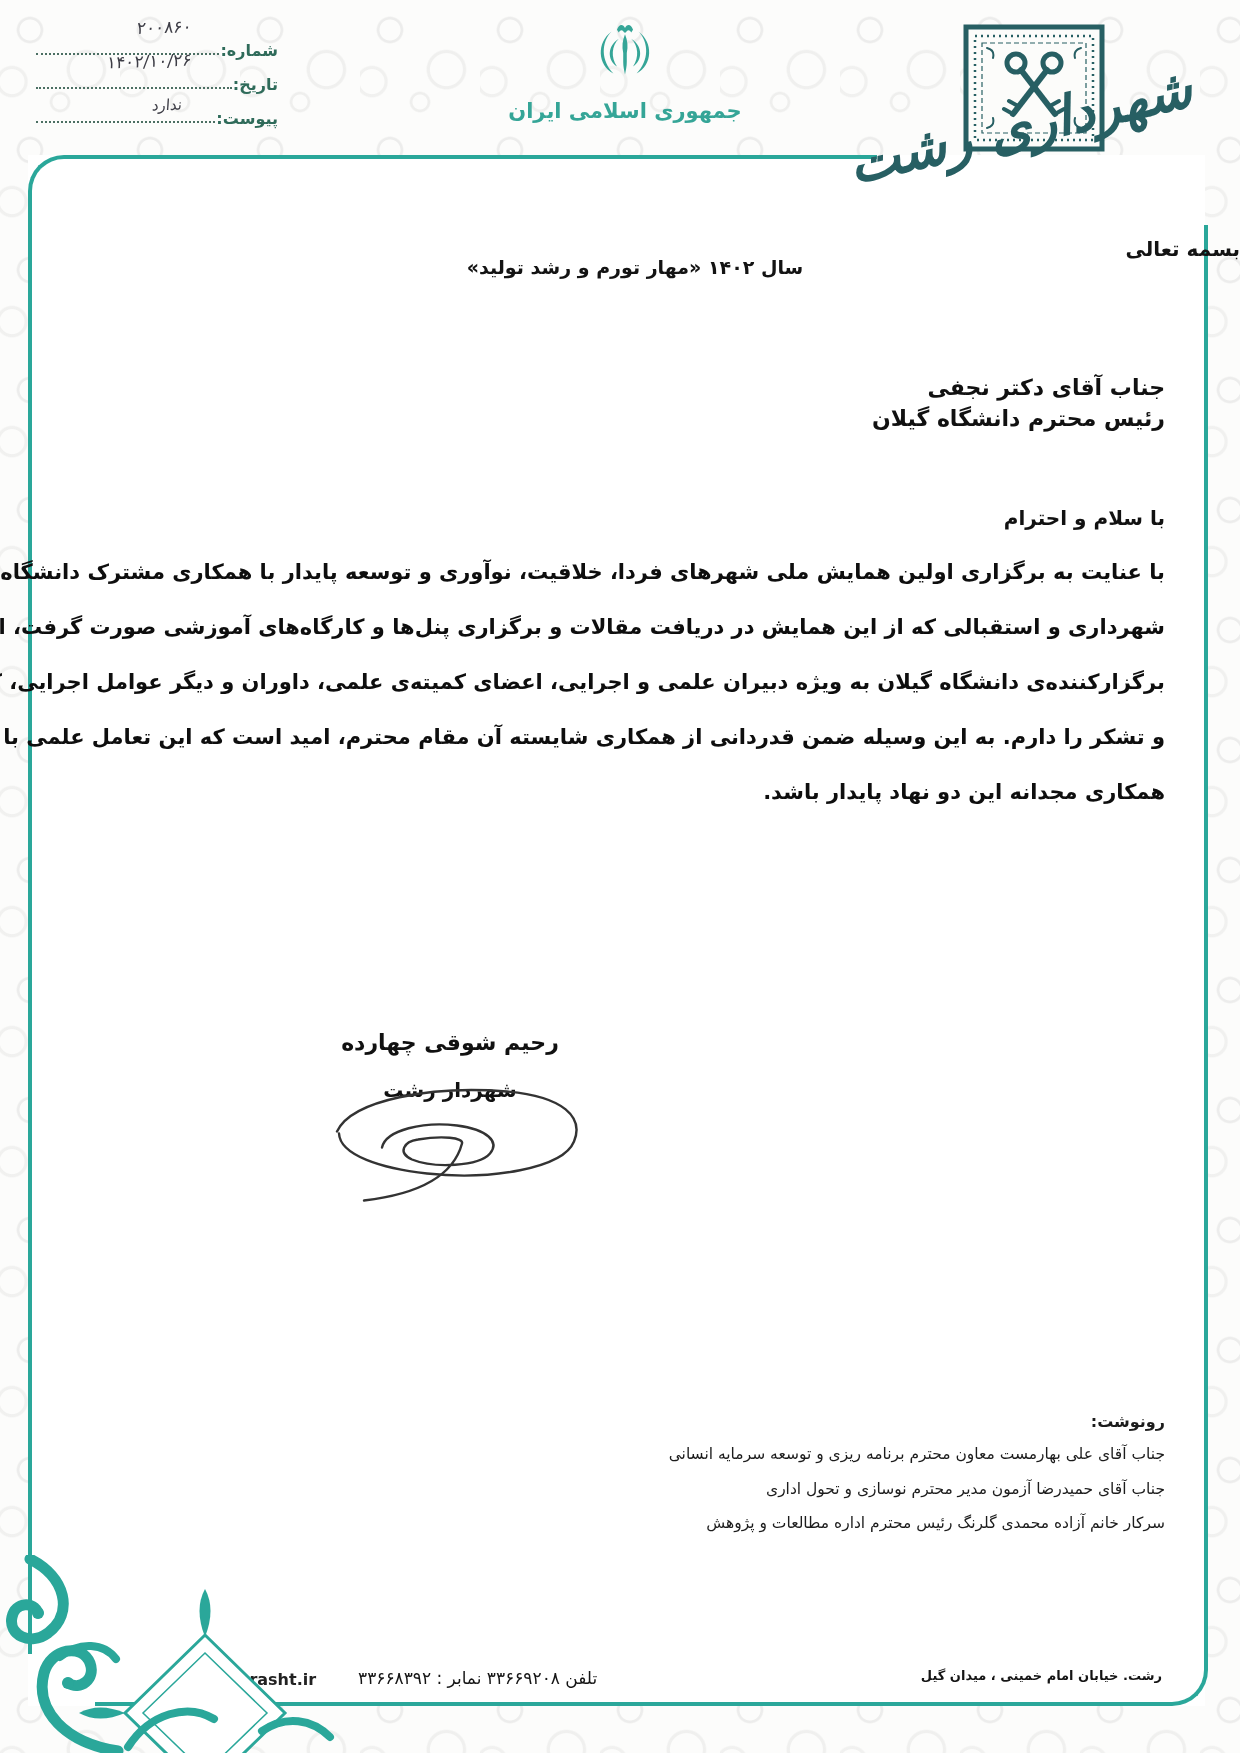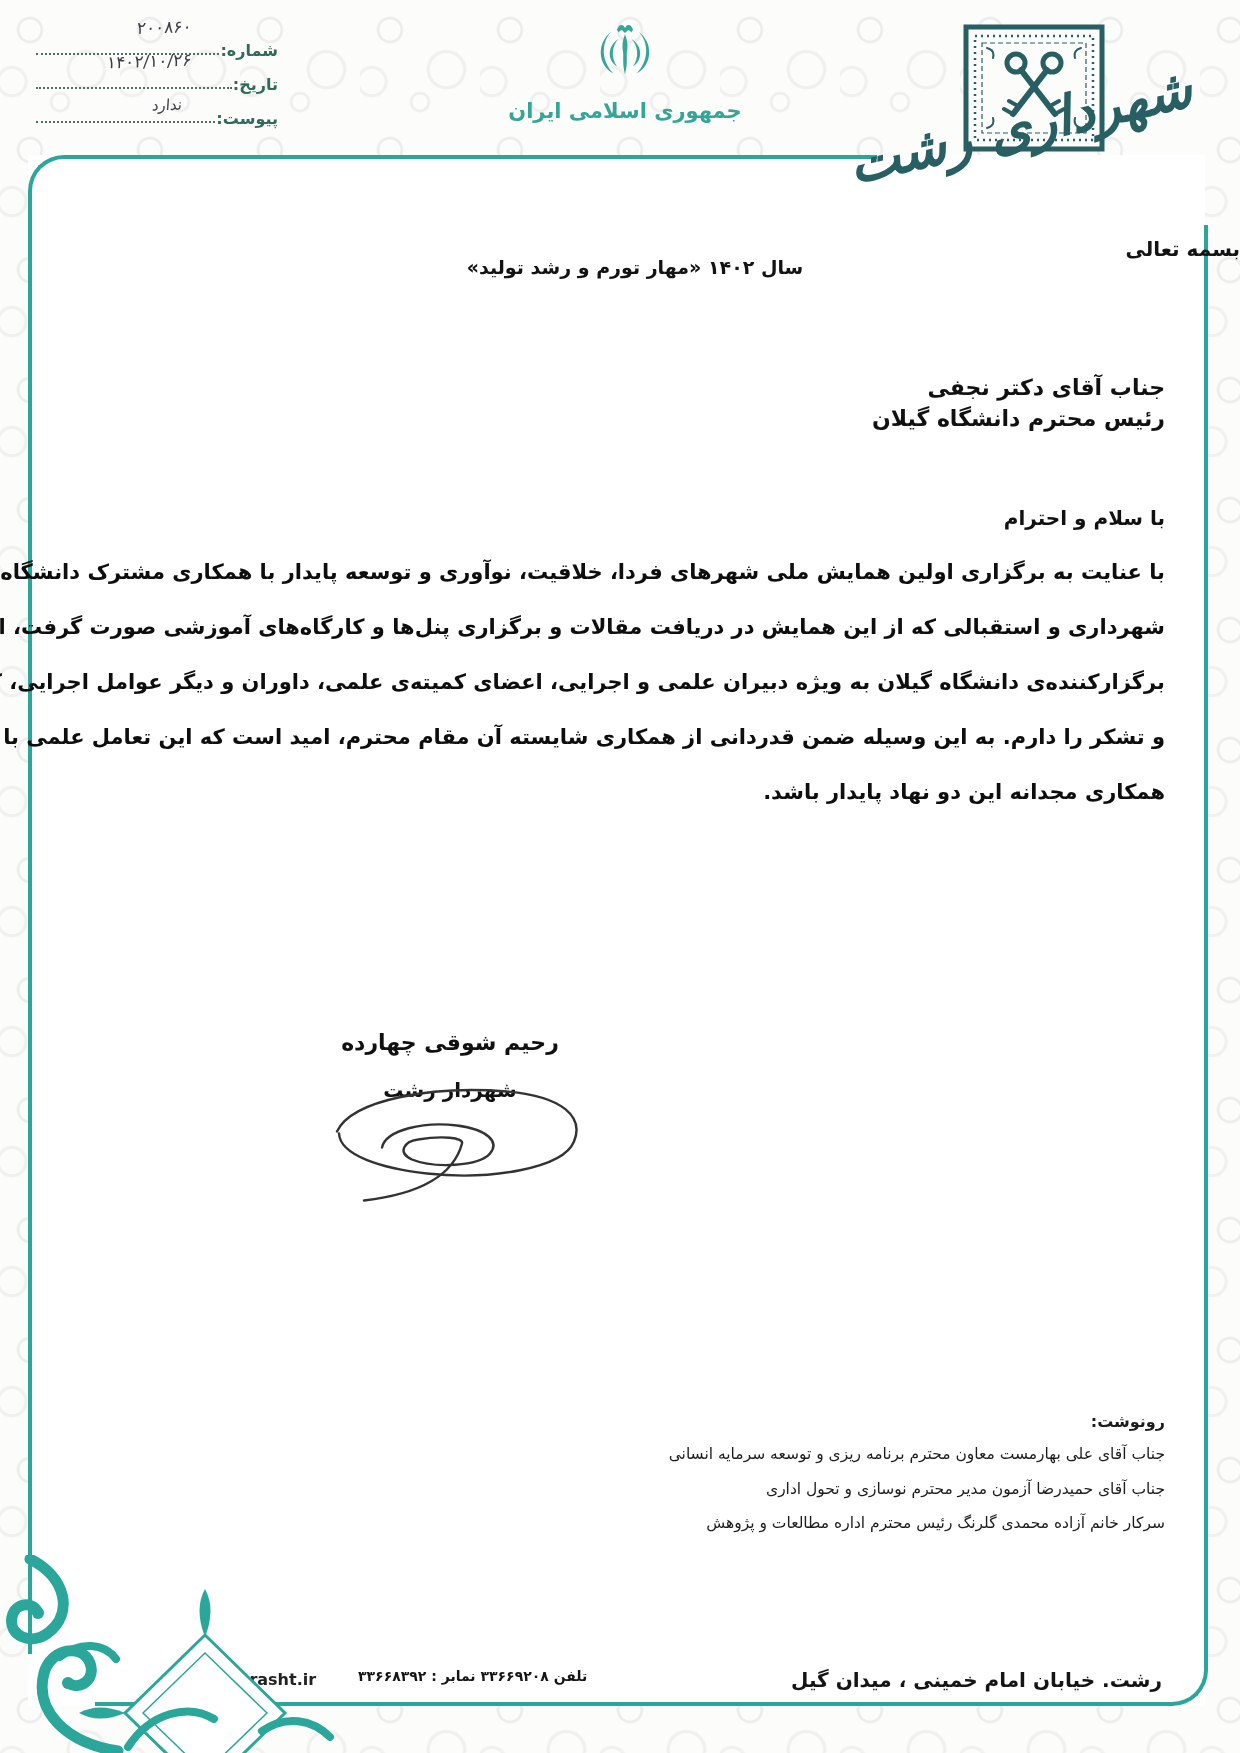--- a/index.html
+++ b/index.html
@@ -63,22 +63,22 @@
   .sig-name{font-size:22px;font-weight:bold;}
   .sig-title{font-size:20px;font-weight:bold;margin-top:23px;}
   .sig-scribble{position:absolute;left:312px;top:1068px;width:280px;height:138px;}
 
   
   .cc-block{position:absolute;right:75px;top:1412px;direction:rtl;text-align:right;color:#1c1c1c;}
   .cc-label{font-size:16px;font-weight:bold;margin-bottom:6px;}
   .cc-item{font-size:15.5px;line-height:34.5px;}
 
   
-  .footer-address{position:absolute;right:78px;top:1668px;direction:rtl;font-size:20px;font-weight:bold;color:#151515;}
-  .footer-phone{position:absolute;left:358px;top:1668px;direction:rtl;font-size:14px;font-weight:bold;color:#151515;}
+  .footer-address{position:absolute;right:78px;top:1668px;direction:rtl;font-size:13px;font-weight:bold;color:#151515;}
+  .footer-phone{position:absolute;left:358px;top:1668px;direction:rtl;font-size:17px;font-weight:normal;color:#151515;}
   .footer-site{position:absolute;left:200px;top:1670px;font-size:16px;font-weight:bold;color:#222;}
 
   .ornament{position:absolute;left:0;top:1555px;width:340px;height:198px;}
 </style>
 </head>
 <body>
 
 <div class="page">
 
   <div class="card"></div>

